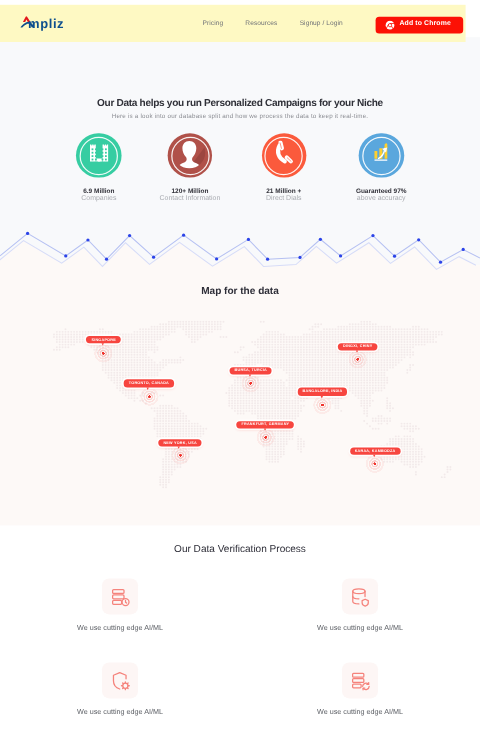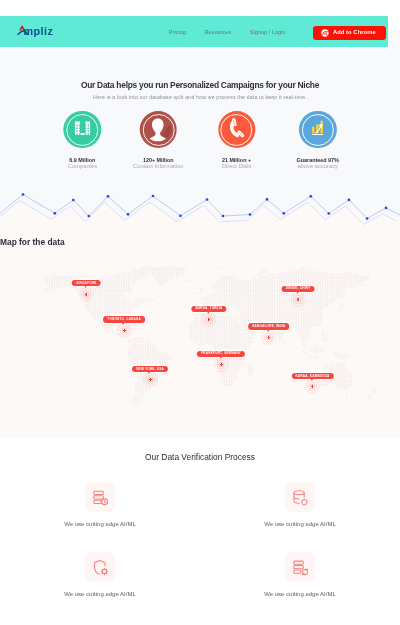--- a/index.html
+++ b/index.html
@@ -8,22 +8,22 @@
   body {
     font-family: "Liberation Sans", sans-serif;
     background: #ffffff;
     overflow: hidden;
     -webkit-font-smoothing: antialiased;
   }
   .page { position: relative; width: 400px; height: 625px; overflow: hidden; }
 
   
   .header {
-    position: absolute; left: 0; top: 16px; width: 388px; height: 31px;
-    background: #5eead4;
+    position: absolute; left: 0; top: 4px; width: 388px; height: 31px;
+    background: #fef9c3;
     display: flex; align-items: center;
   }
   .logo { position: absolute; left: 16.5px; top: 7.5px; width: 38px; height: 15px; }
   .nav { position: absolute; left: 168.8px; top: 0; height: 31px; display: flex; align-items: center; gap: 18.5px; }
   .nav a {
     font-size: 5.5px; color: #6e7176; text-decoration: none; letter-spacing: .05px;
     white-space: nowrap;
   }
   .cta {
     position: absolute; left: 313.2px; top: 9.9px; height: 14.5px; width: 72.8px;
@@ -72,21 +72,21 @@
 
   
   .zig { position: absolute; left: 0; top: 180px; width: 400px; height: 60px; z-index: 3; }
 
   
   .mapsec {
     position: absolute; left: 0; top: 180px; width: 400px; height: 258px;
     background: transparent;
   }
   .map-title {
-    position: absolute; left: 0; top: 57px; width: 400px; text-align: left;
+    position: absolute; left: 0; top: 57px; width: 400px; text-align: center;
     font-size: 8.4px; font-weight: 700; color: #2e2e38;
   }
   .worldmap { position: absolute; left: 38.7px; top: 86.9px; width: 347.1px; height: 142.3px; }
 
   .pins { position: absolute; left: 0; top: 0; width: 400px; height: 625px; }
   .pin { position: absolute; transform: translateX(-50%); }
   .pin-bubble {
     background: #f7453f; border-radius: 3.2px; padding: 0 4.2px; height: 6.4px;
     display: flex; align-items: center; justify-content: center;
     box-shadow: 0 0 0 1.4px rgba(255,255,255,.95), 0 1px 2.5px rgba(247,69,63,.30);

